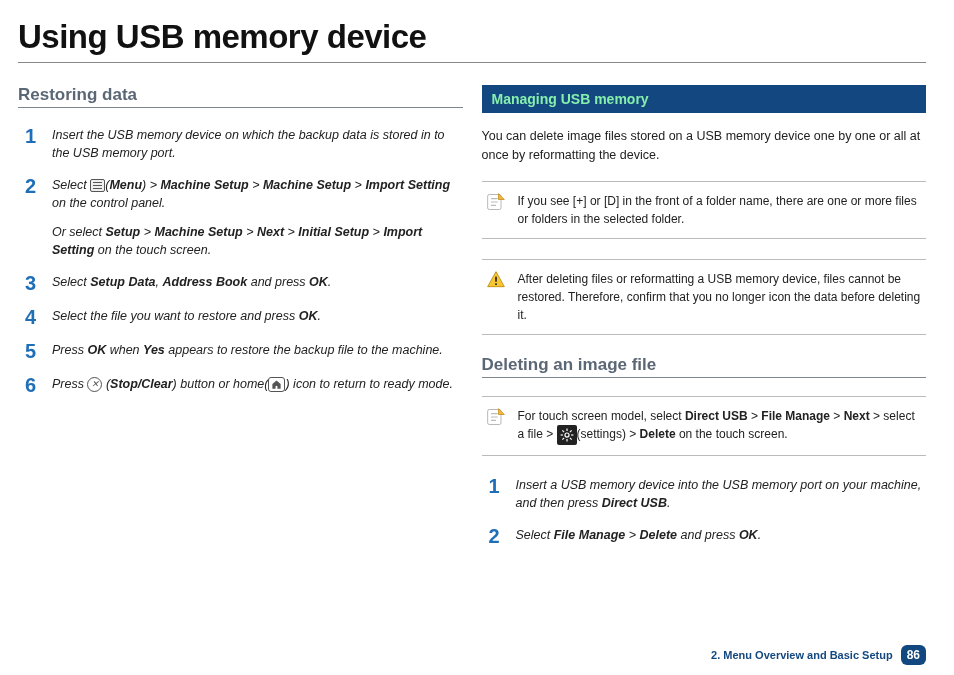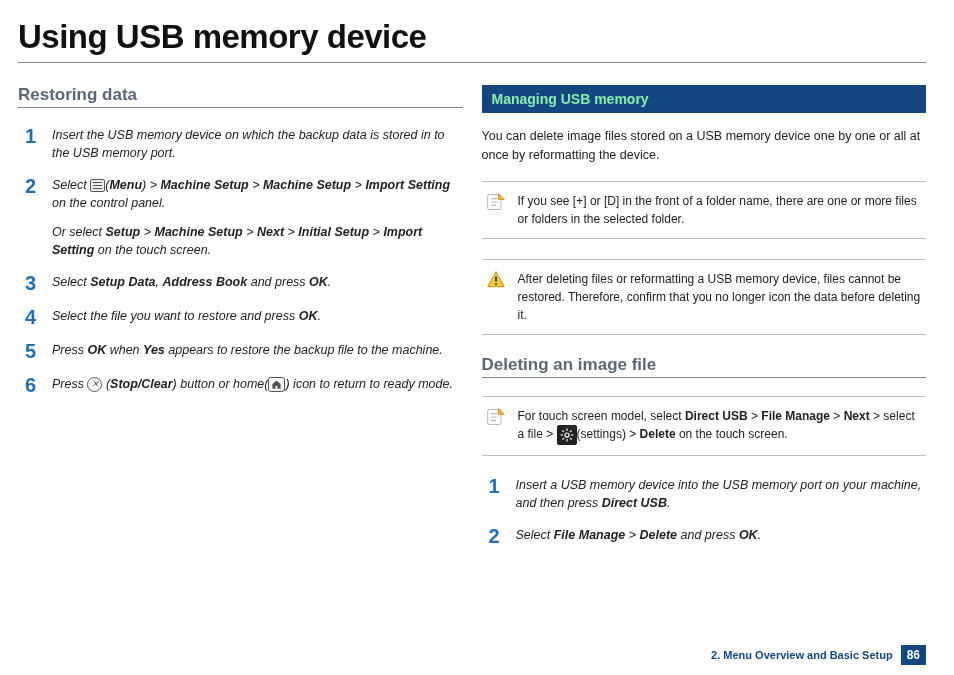--- a/index.html
+++ b/index.html
@@ -156,20 +156,21 @@
     gap: 8px;
     font-size: 11px;
   }
   .footer-text { color: #13477f; font-weight: 700; }
   .footer-num {
     background: #13477f;
     color: #fff;
     font-weight: 700;
     padding: 3px 6px;
     font-size: 12px;
+    border-radius: 6px;
   }
 </style>
 </head>
 <body>
 
 <h1 class="page-title">Using USB memory device</h1>
 <hr class="title-rule">
 
 <div class="columns">
 

